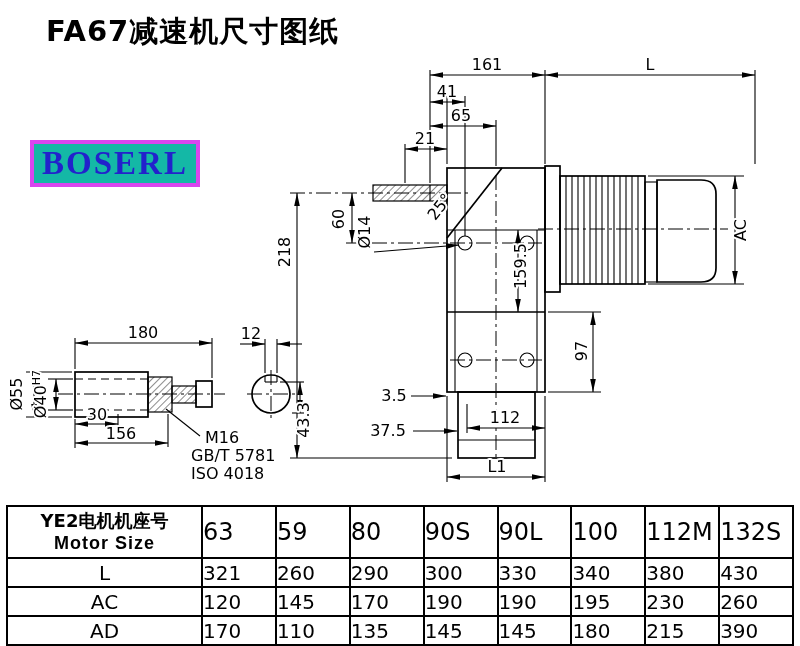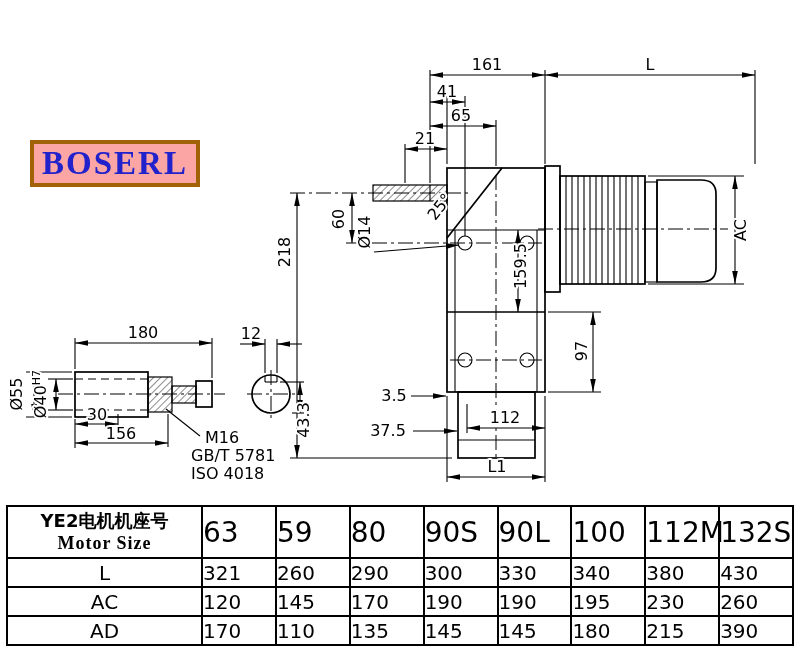--- a/index.html
+++ b/index.html
@@ -1,45 +1,46 @@
 <!DOCTYPE html>
 <html><head>
 <meta charset="utf-8">
 <style>
   *{box-sizing:border-box;margin:0;padding:0}
   html,body{width:800px;height:646px;background:#fff}
   body{font-family:"DejaVu Sans",sans-serif;position:relative;color:#000}
   .stage{position:absolute;left:0;top:0;width:800px;height:646px;background:#fff;overflow:hidden}
   .title{position:absolute;left:46px;top:12px;font-size:29px;font-weight:bold;letter-spacing:1px;white-space:nowrap}
-  .logo{position:absolute;left:30px;top:140px;width:170px;height:47px;border:4px solid #a16207;display:flex;align-items:center;justify-content:center;background:#fca5a5}
+  .logo{position:absolute;left:30px;top:140px;width:170px;height:47px;border:4px solid #d946ef;display:flex;align-items:center;justify-content:center;background:#14b8a6}
   .logo span{font-family:"Liberation Serif","DejaVu Serif",serif;font-weight:bold;font-size:33px;color:#2222cc;letter-spacing:2px;line-height:1}
   svg.drawing{position:absolute;left:0;top:0}
   
   .ol{fill:none;stroke:#000;stroke-width:1.7}
   .thin{fill:none;stroke:#000;stroke-width:1.1}
   .hid{fill:none;stroke:#000;stroke-width:1.1;stroke-dasharray:8 5}
   .cl{fill:none;stroke:#000;stroke-width:1;stroke-dasharray:15 4 3 4}
   .hatched{stroke:#000;stroke-width:1.2}
   .dim-t{font-family:"DejaVu Sans",sans-serif;font-size:16px;fill:#000;text-anchor:middle;
          paint-order:stroke;stroke:#fff;stroke-width:4px;stroke-linejoin:round}
   .ta-s{text-anchor:start}
   
   .size-table{position:absolute;left:6px;top:505px;width:788px;border-collapse:collapse;table-layout:fixed}
   .size-table th,.size-table td{border:2px solid #000;vertical-align:middle;padding:0;font-weight:normal}
   .size-table col.first{width:195px}
-  tr.hdr td{font-size:28px;height:52px}
+  tr.hdr td{font-size:24px;height:52px}
   .hdr-cn{font-size:18px;font-weight:bold;line-height:1.3}
-  .hdr-en{font-family:Liberation Serif, serif;font-size:18px;font-weight:bold;letter-spacing:1px;line-height:1.3}
+  .hdr-en{font-family:Liberation Sans, sans-serif;font-size:18px;font-weight:bold;letter-spacing:1px;line-height:1.3}
   tr.data th,tr.data td{font-size:20px;height:29px}
 </style>
 </head>
 <body>
 
 <div class="stage">
 
+  <div class="title">FA67减速机尺寸图纸</div>
 
   <div class="logo">
     <span>BOSERL</span>
   </div>
 
   <svg class="drawing" width="800" height="505" viewBox="0 0 800 505">
     <defs>
       <marker id="arr" viewBox="0 0 12 8" refX="12" refY="4" markerWidth="12" markerHeight="8" orient="auto-start-reverse">
         <path d="M0,1.4 L12,4 L0,6.6 Z" fill="#000"></path>
       </marker>

